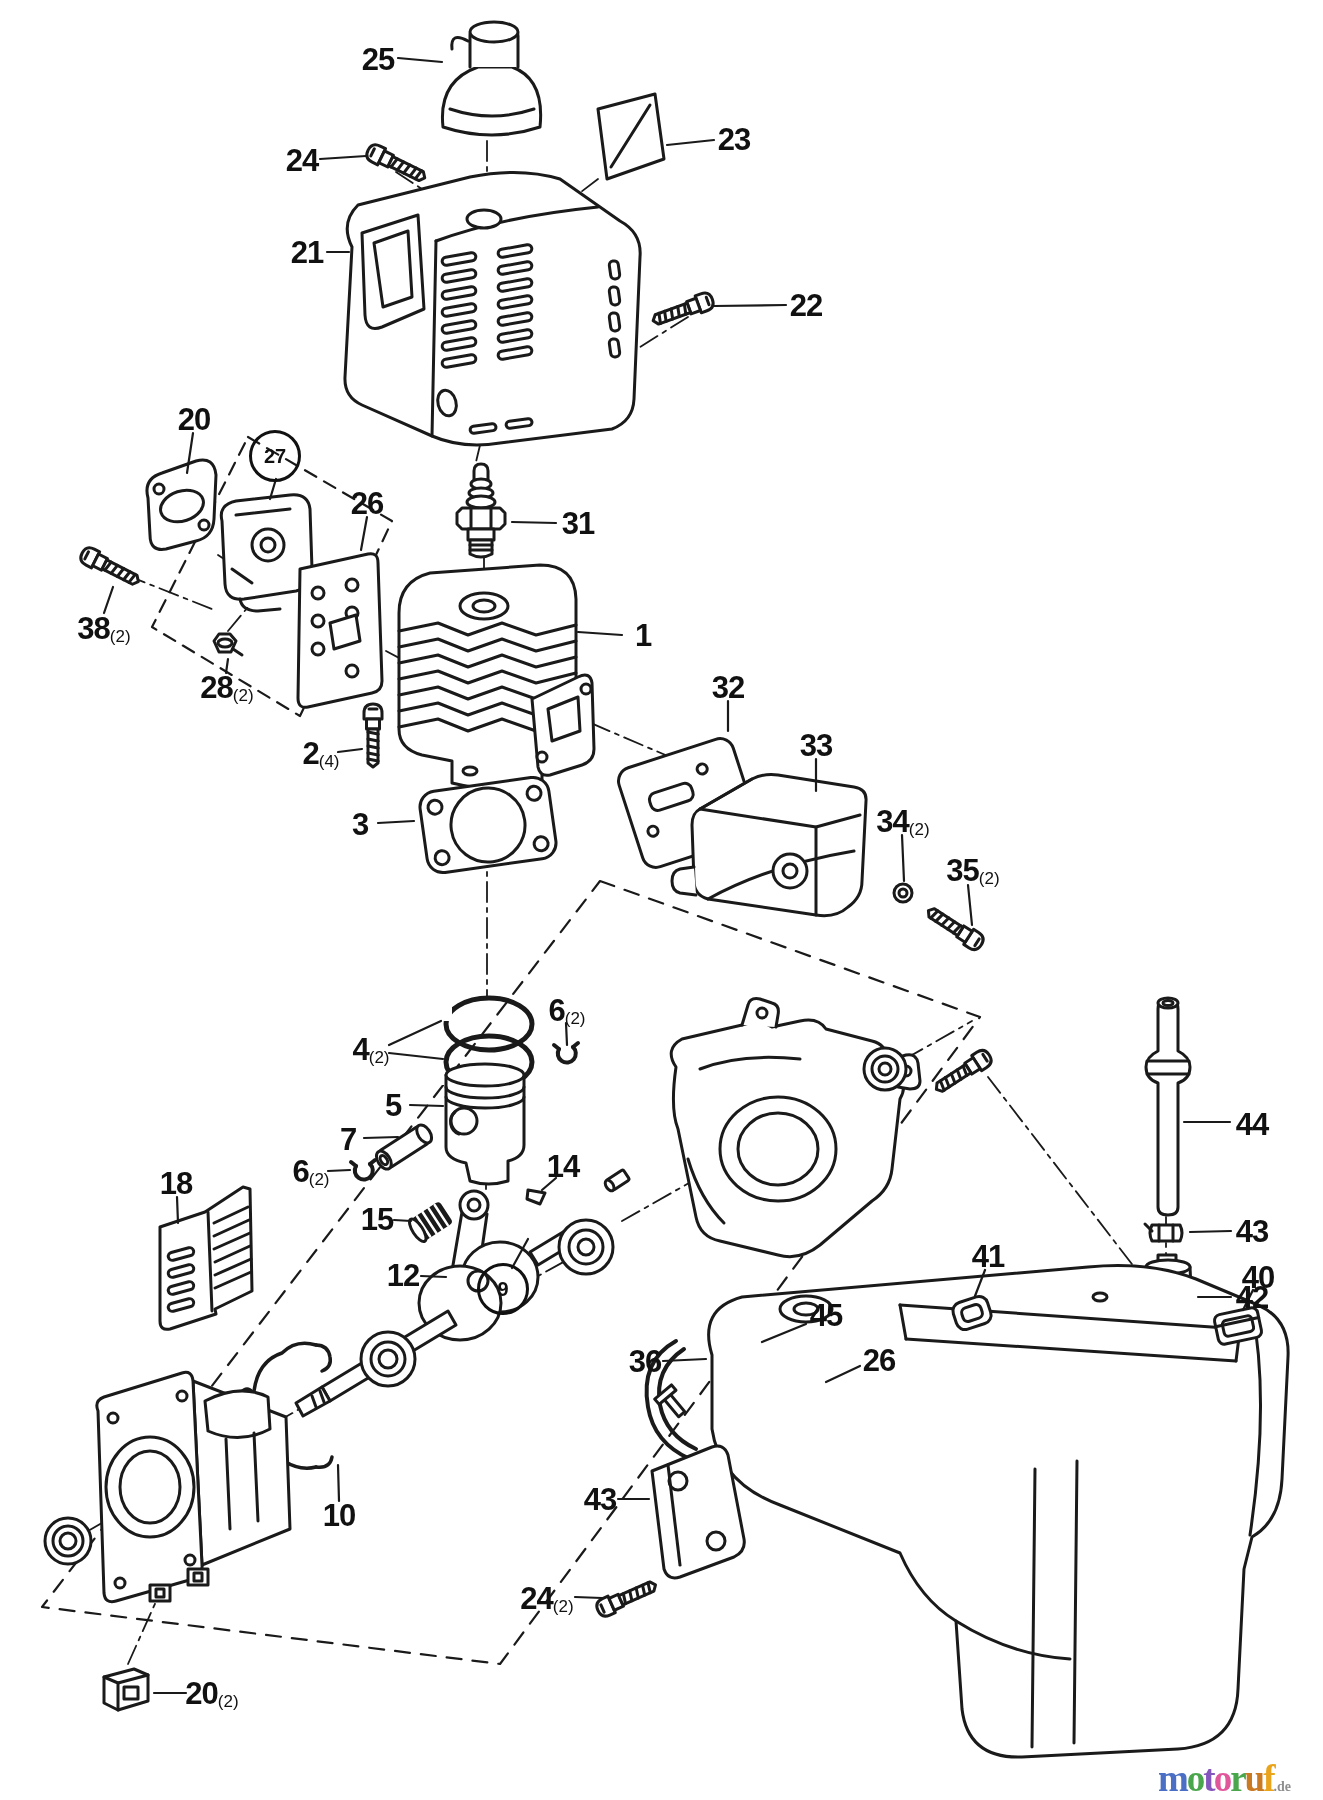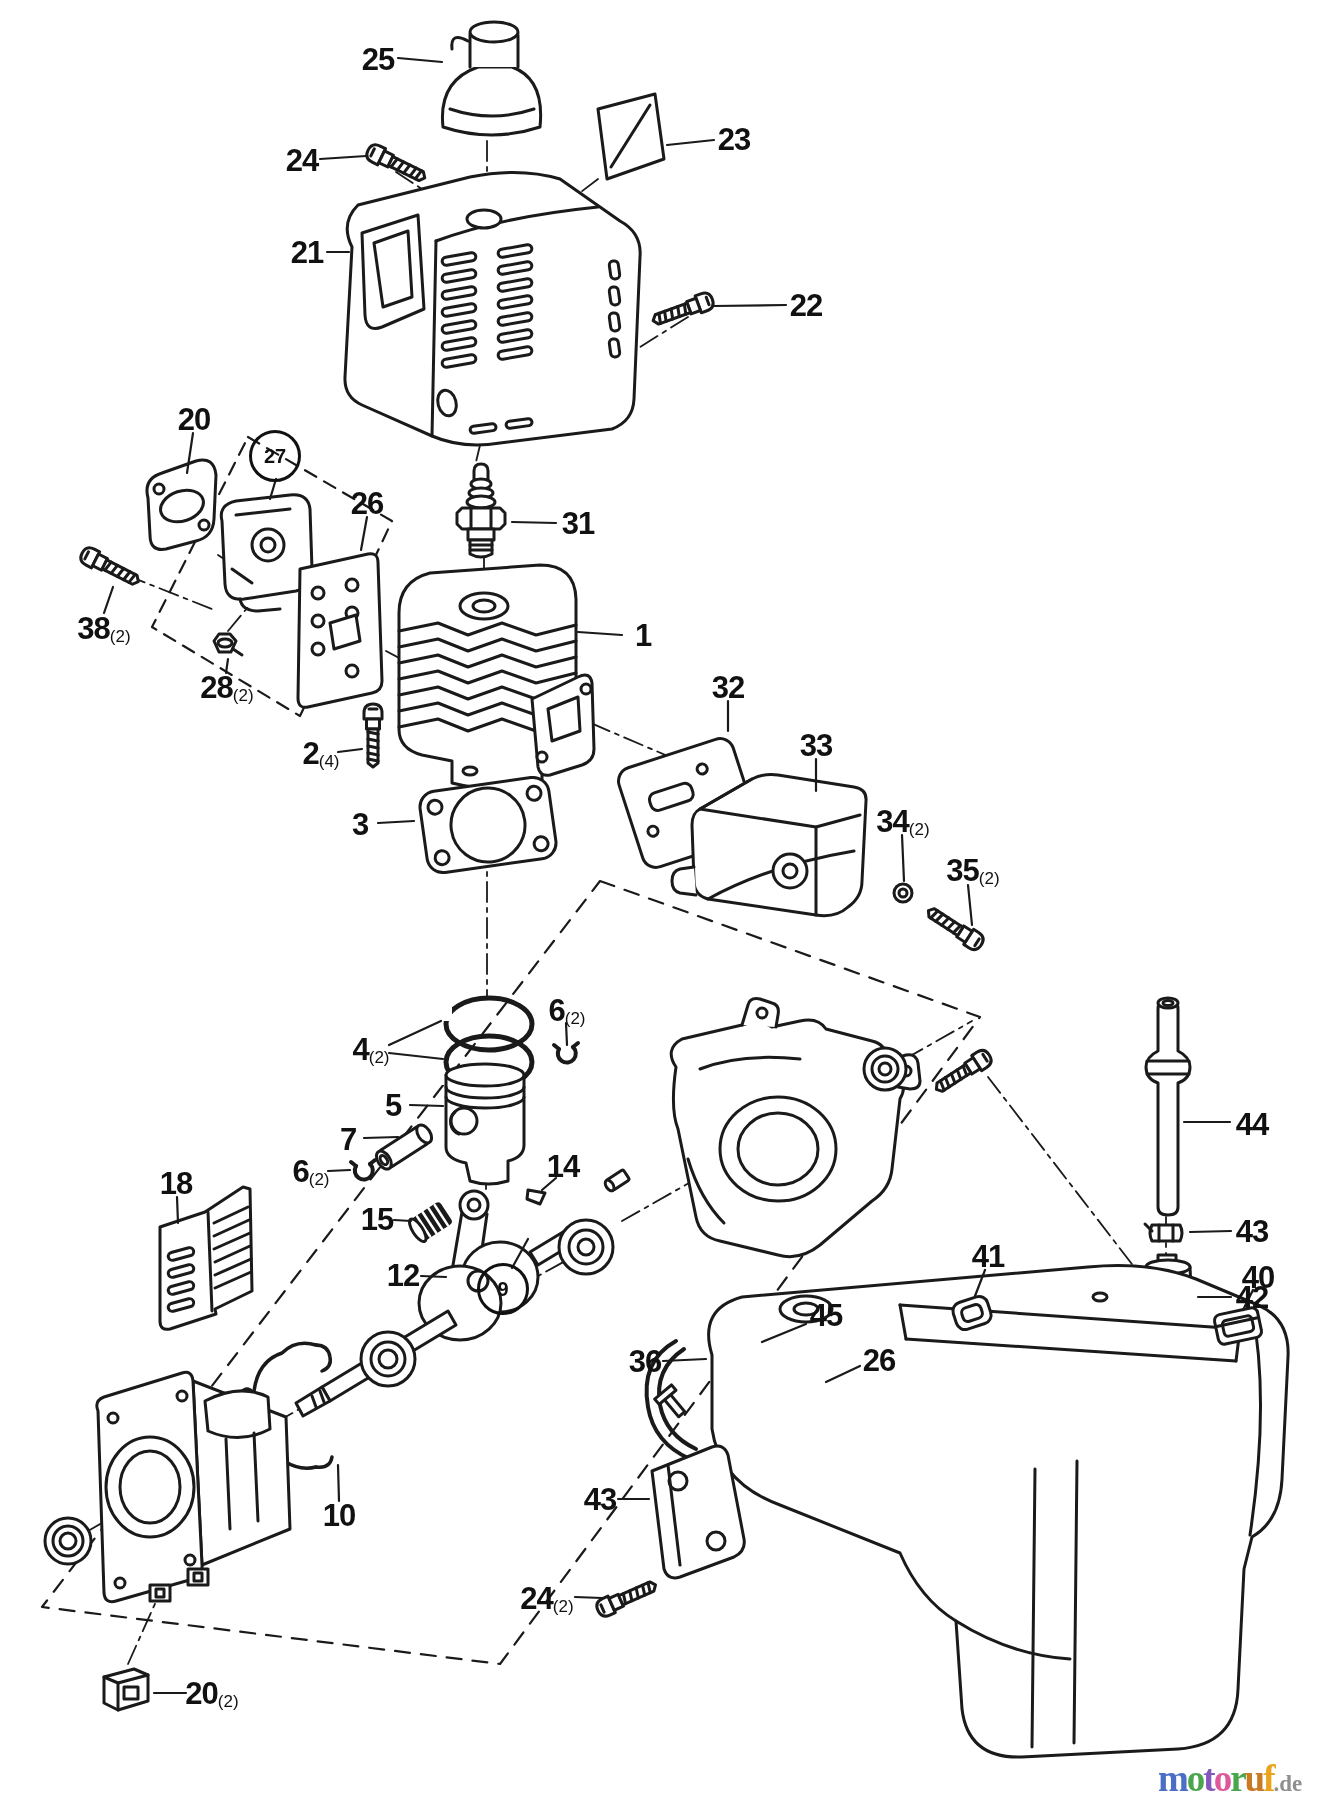--- a/index.html
+++ b/index.html
@@ -17,21 +17,21 @@
   .callout .s{font-size:17px;font-weight:400;letter-spacing:0;position:relative;top:3px;}
   .callout.circled{
     width:46px;height:46px;border:3px solid #111;border-radius:50%;
     display:flex;align-items:center;justify-content:center;font-size:20px;letter-spacing:0;
   }
   .watermark{
     position:absolute;left:1158px;top:1748px;
     font-family:"Liberation Serif",serif;font-weight:700;font-size:37px;letter-spacing:-2px;
     white-space:nowrap;
   }
-  .watermark .de{font-size:23px;letter-spacing:0;}
+  .watermark .de{font-size:14px;letter-spacing:0;}
 </style>
 </head>
 <body>
 
 <div class="stage">
 
 <svg class="canvas" width="1323" height="1800" viewBox="0 0 1323 1800">
 <defs>
   <g id="screwA">
     <path d="M-2,-9 Q-11,-9 -11,0 Q-11,9 -2,9 L4,9 L4,-9 Z" fill="#fff"></path>

